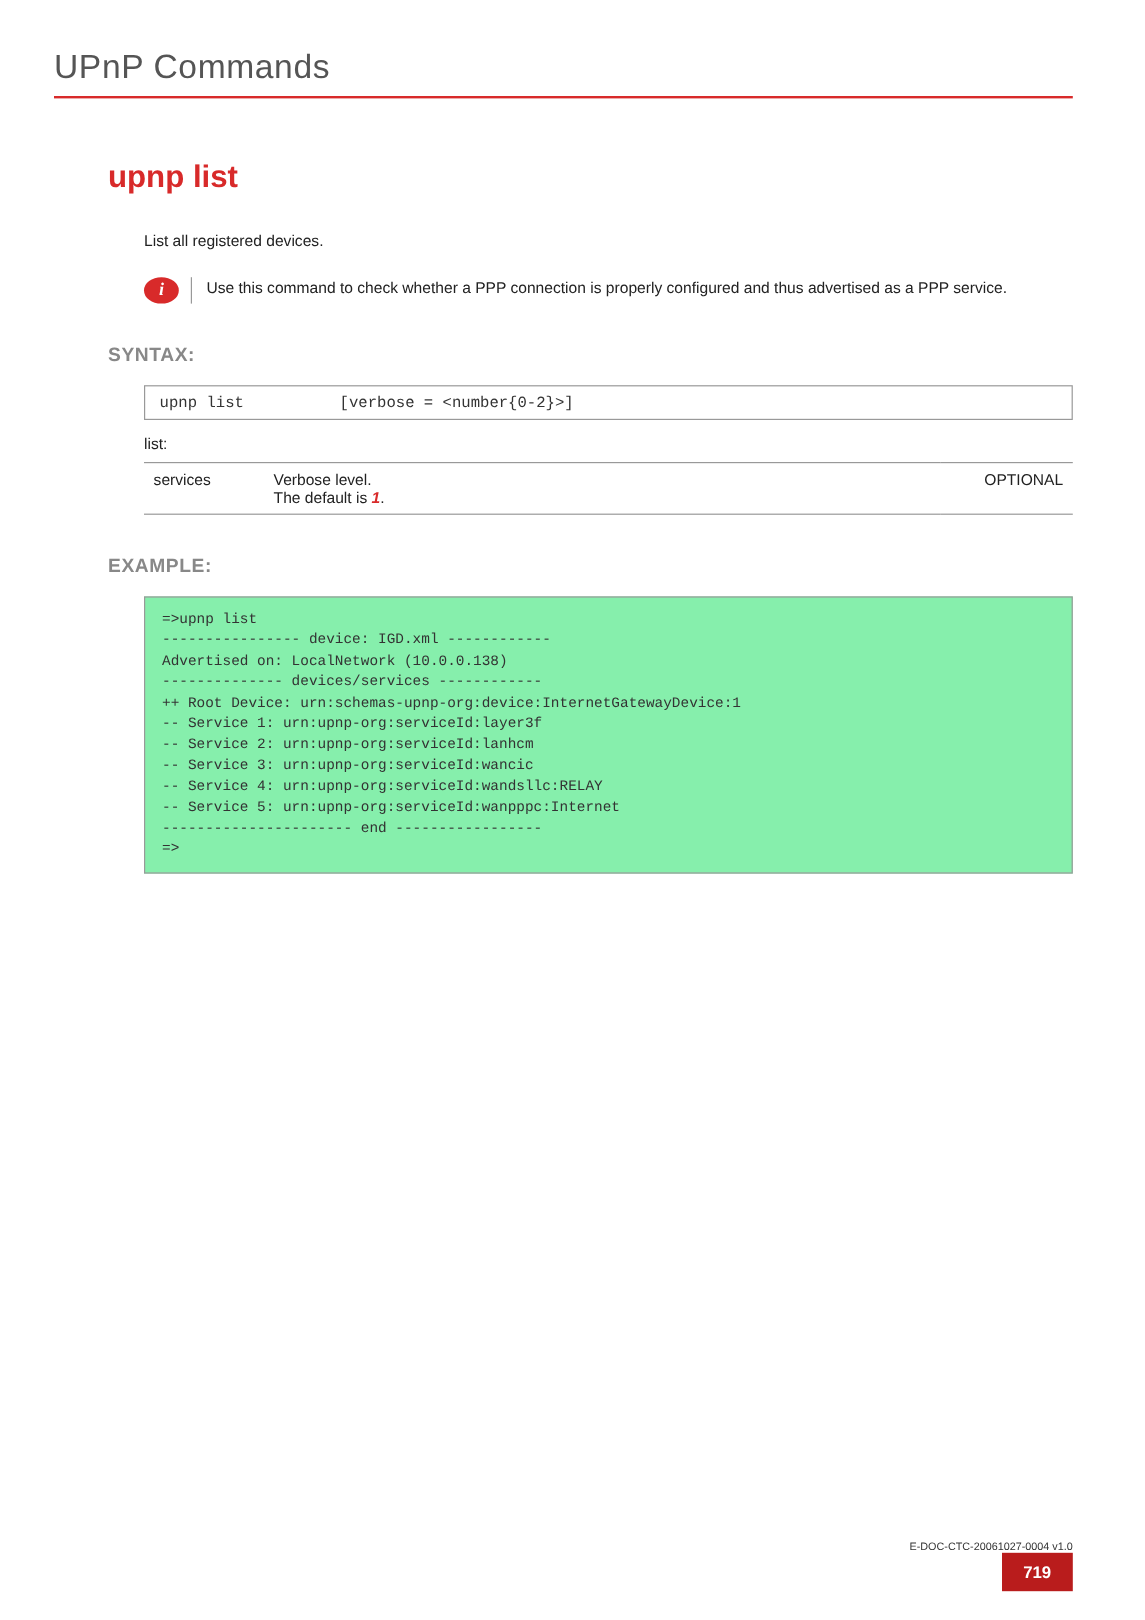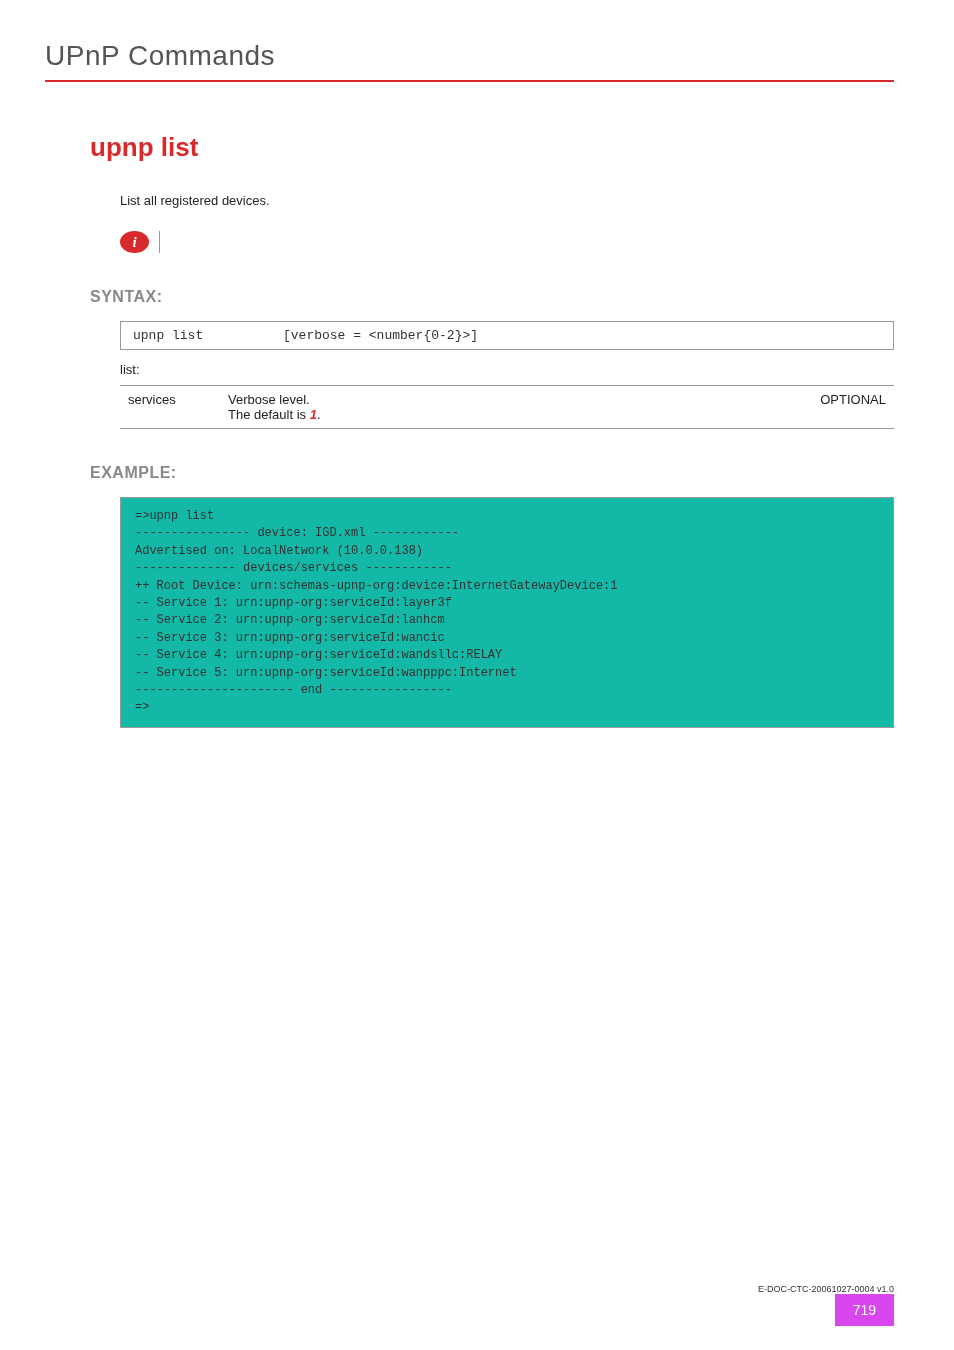--- a/index.html
+++ b/index.html
@@ -123,21 +123,21 @@
       width: 110px;
     }
     .default-val {
       color: #d82a2a;
       font-weight: bold;
       font-style: italic;
     }
     .example-box {
       margin-left: 75px;
       border: 1px solid #999;
-      background: #14b8a6;
+      background: #86efac;
       padding: 10px 14px;
       font-family: "Courier New", monospace;
       font-size: 12px;
       color: #333;
       white-space: pre;
       line-height: 1.45;
     }
     .footer {
       position: absolute;
       bottom: 24px;
@@ -146,41 +146,42 @@
       display: flex;
       justify-content: space-between;
       align-items: flex-end;
       flex-direction: column;
     }
     .footer-doc {
       font-size: 9px;
       color: #333;
     }
     .page-number {
-      background: #d946ef;
+      background: #b91c1c;
       color: #fff;
       font-size: 14px;
-      font-weight: normal;
+      font-weight: bold;
       padding: 8px 18px;
     }
   </style>
 </head>
 <body>
 
 <div class="page-title">UPnP Commands</div>
 <div class="title-underline"></div>
 
 <div class="command-title">upnp list</div>
 
 <div class="intro-text">List all registered devices.</div>
 
 <div class="info-box">
   <div class="info-icon-cell">
     <div class="info-icon">i</div>
   </div>
+  <div class="info-text">Use this command to check whether a PPP connection is properly configured and thus advertised as a PPP service.</div>
 </div>
 
 <div class="section-heading">SYNTAX:</div>
 
 <div class="syntax-box">
   <span class="cmd">upnp list</span><span>[verbose = &lt;number{0-2}&gt;]</span>
 </div>
 
 <div class="where-text">list:</div>
 

